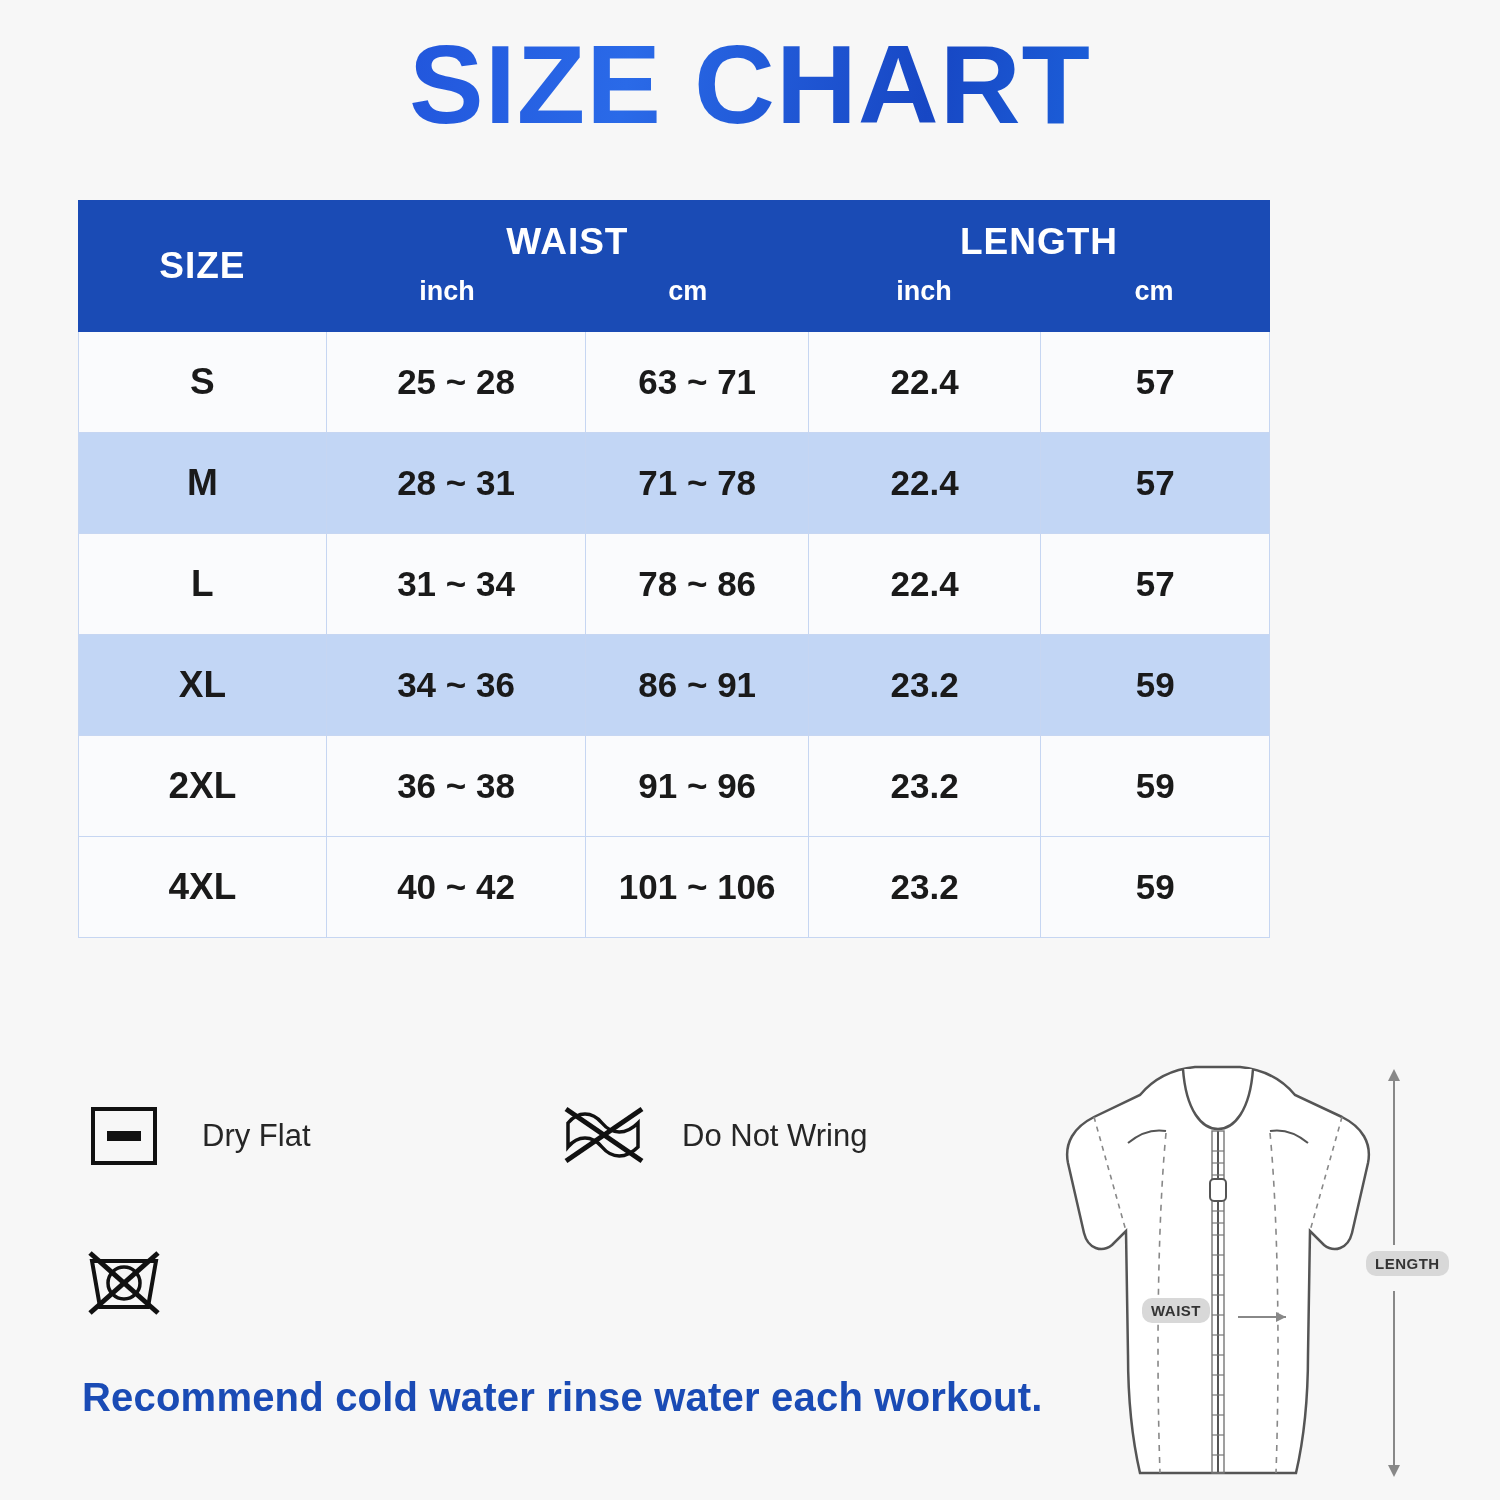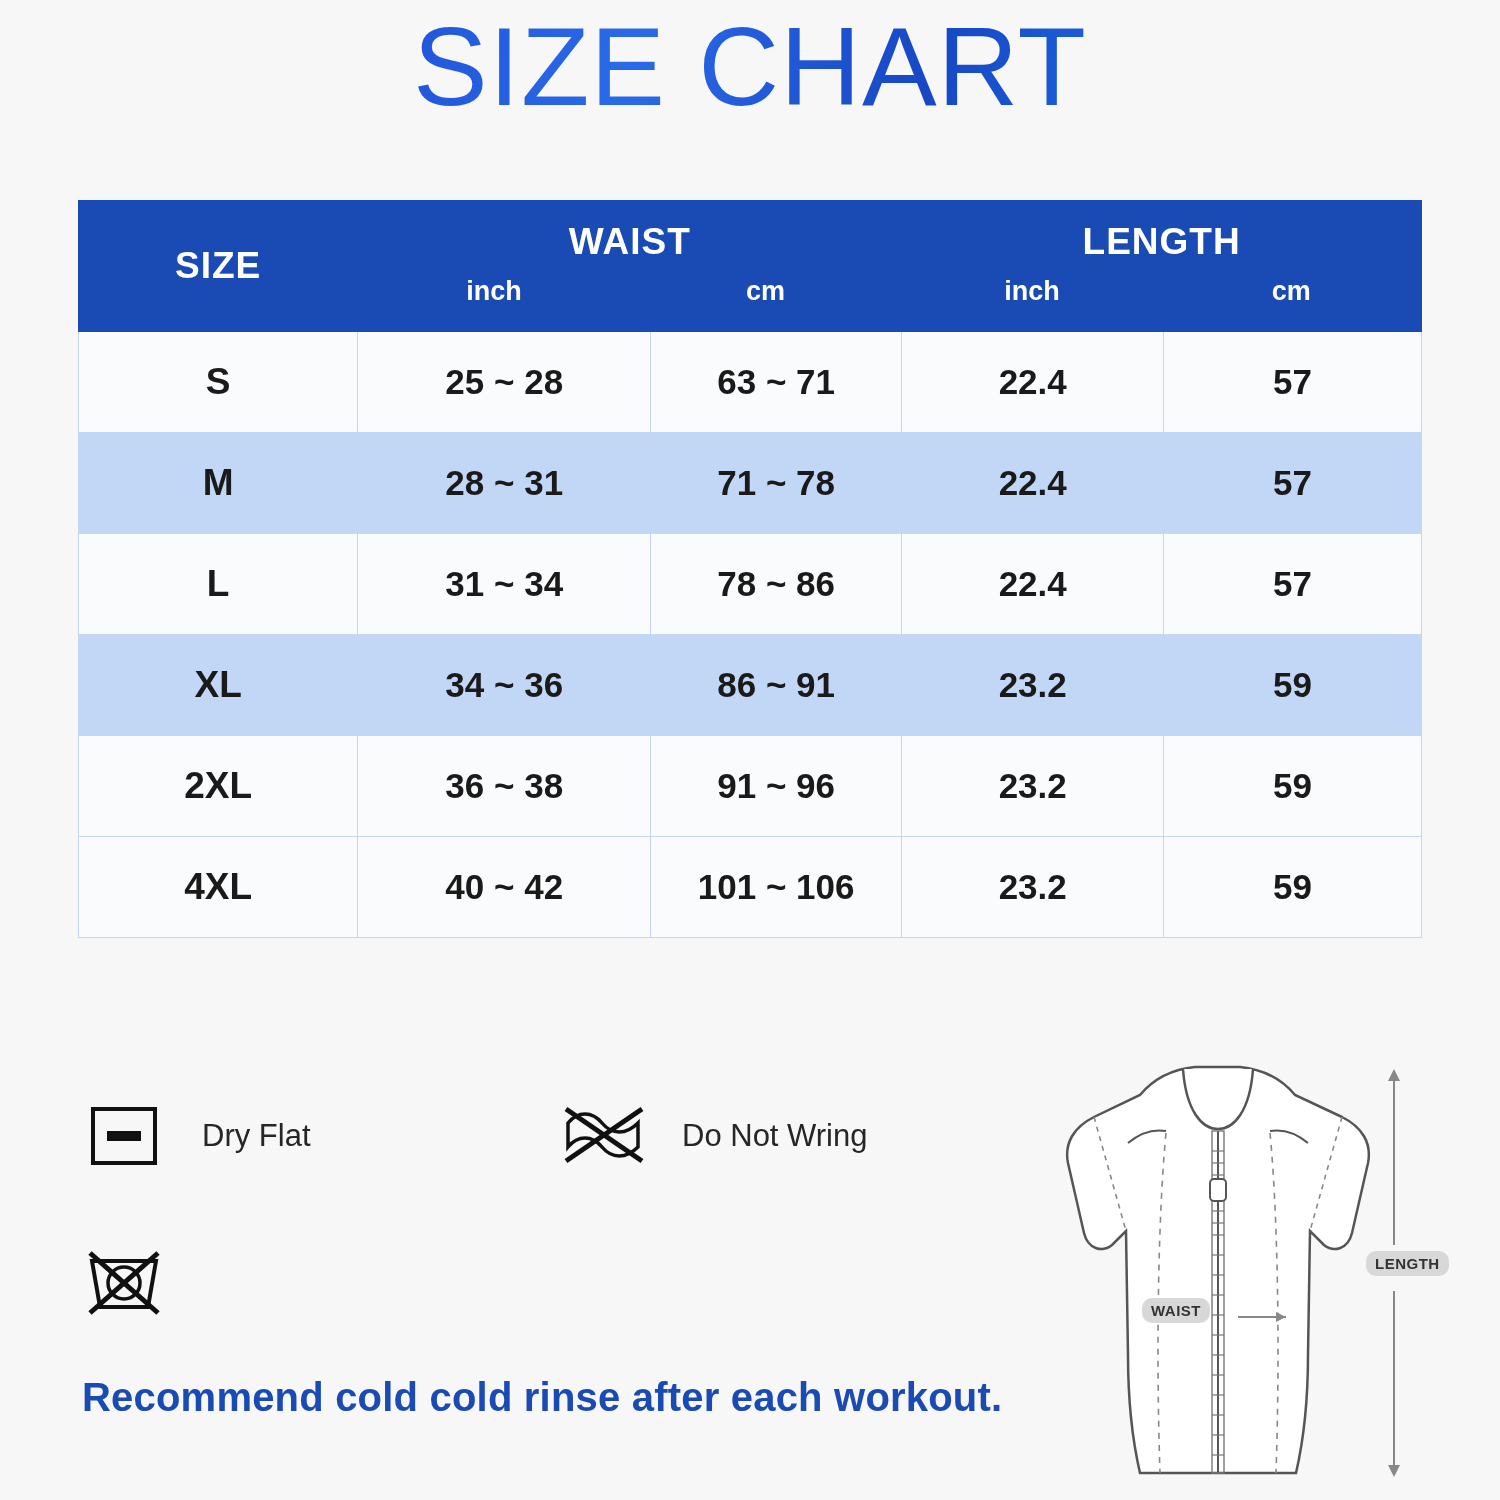--- a/index.html
+++ b/index.html
@@ -12,35 +12,36 @@
     background: #f7f7f7;
     font-family: "Liberation Sans", sans-serif;
     overflow: hidden;
     position: relative;
   }
 
   
   .title {
     text-align: center;
     font-size: 112px;
-    font-weight: normal;
+    font-weight: bold;
     letter-spacing: 1px;
+    padding-top: 18px;
     background: linear-gradient(100deg, #1f4fd8 0%, #1f4fd8 22%, #2a6ae8 42%, #1747c4 62%, #1f6fe8 80%, #1b46be 100%);
     -webkit-background-clip: text;
     background-clip: text;
     color: transparent;
     line-height: 1.2;
   }
 
   
   .table-wrap {
     position: absolute;
     left: 78px;
     top: 200px;
-    width: 1344px;
+    width: 1192px;
   }
   table.size-chart {
     border-collapse: collapse;
     width: 100%;
     table-layout: fixed;
   }
   table.size-chart th, table.size-chart td {
     border: 1px solid #c6d6f2;
   }
   thead tr.head-main th {
@@ -263,21 +264,21 @@
           <path d="M8 18 L72 18 L64 64 L16 64 Z" fill="none" stroke="#111" stroke-width="4"></path>
           <circle cx="40" cy="40" r="16" fill="none" stroke="#111" stroke-width="3.5"></circle>
           <line x1="6" y1="10" x2="74" y2="70" stroke="#111" stroke-width="5"></line>
           <line x1="74" y1="10" x2="6" y2="70" stroke="#111" stroke-width="5"></line>
         </svg>
       </div>
     </div>
   </div>
 </div>
 
-<div class="recommend">Recommend cold cold rinse after each workout.</div>
+<div class="recommend">Recommend cold water rinse water each workout.</div>
 
 <div class="garment">
   <svg width="470" height="430" viewBox="0 0 470 430">
 
     <path d="M150 40 C 165 22, 185 14, 205 12 L 250 12 C 270 14, 290 22, 305 40
              L 352 62 C 372 72, 382 88, 378 108 L 362 178 C 358 194, 344 198, 334 190
              L 320 176 L 318 300 C 318 352, 312 392, 306 418 L 150 418
              C 144 392, 138 352, 138 300 L 136 176 L 122 190 C 112 198, 98 194, 94 178
              L 78 108 C 74 88, 84 72, 104 62 Z" fill="#ffffff" stroke="#555" stroke-width="2.5"></path>
 

